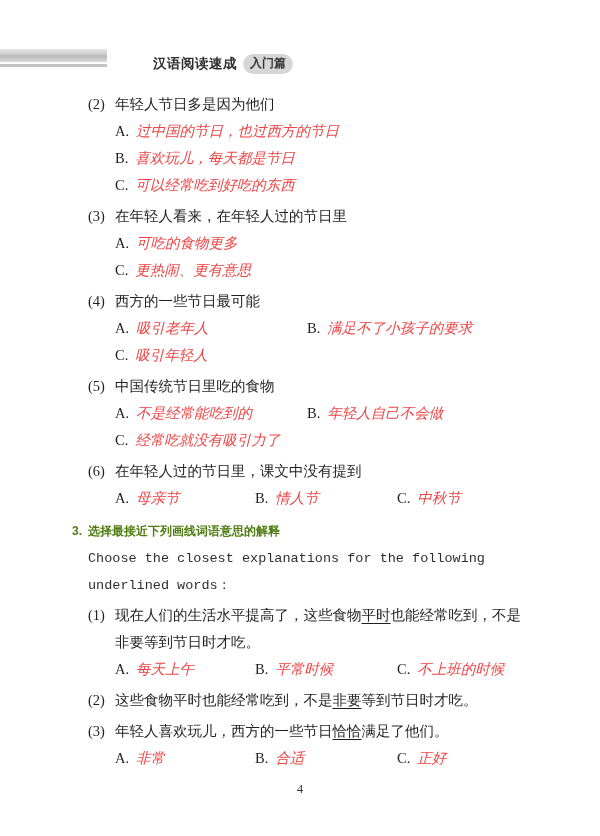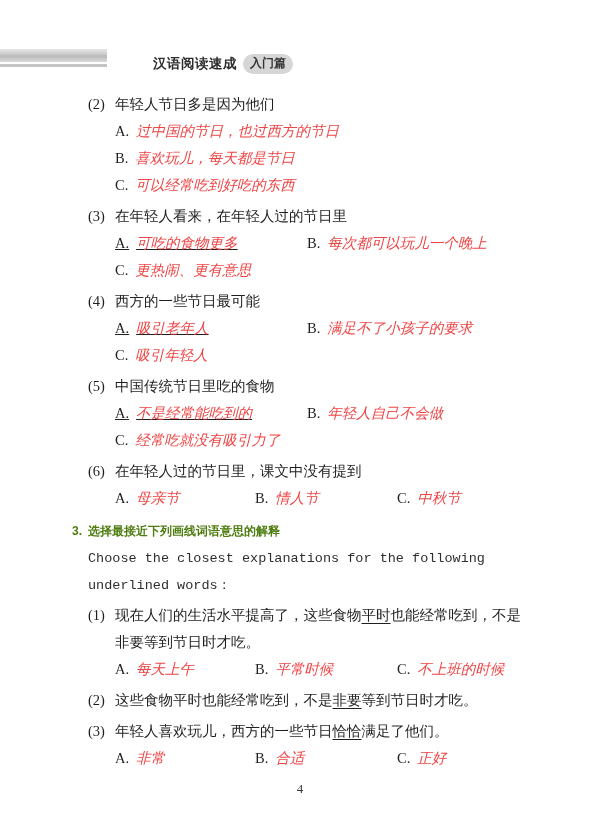--- a/index.html
+++ b/index.html
@@ -35,21 +35,21 @@
   
   .content {
     position:absolute; left:88px; top:86px; width:433px;
     padding-top:5px;
     font-size:14.5px; line-height:27px;
   }
   .q { display:flex; margin-bottom:4px; }
   .qnum { width:27px; flex:none; }
   .qbody { width:406px; }
   .opt-row { display:flex; }
-  .w192 { width:192px; flex:none;text-decoration:underline; }
+  .w192 { width:192px; flex:none; }
   .w140 { width:140px; flex:none; }
   .w142 { width:142px; flex:none; }
   .opt .lbl { margin-right:7px; }
   .optxt { font-style:italic; color:#ef4444; }
   .ul { text-decoration:underline; text-underline-offset:3px; text-decoration-thickness:1px; }
   
   .s3head {
     margin-left:-16px; margin-top:6px;
     font-family:"Liberation Sans", sans-serif;
     font-weight:700; font-size:12px; color:#4d7c0f;
@@ -102,23 +102,20 @@
   <section class="q">
     <span class="qnum">(3)</span>
     <div class="qbody">
       <div class="stem">
         <span>在年轻人看来，在年轻人过的节日里</span>
       </div>
       <div class="opt-row">
         <div class="opt w192">
           <span class="lbl">A.</span><span class="optxt">可吃的食物更多</span>
         </div>
-        <div class="opt">
-          <span class="lbl">B.</span><span class="optxt">每次都可以玩儿一个晚上</span>
-        </div>
       </div>
       <div class="opt">
         <span class="lbl">C.</span><span class="optxt">更热闹、更有意思</span>
       </div>
     </div>
   </section>
 
   <section class="q">
     <span class="qnum">(4)</span>
     <div class="qbody">

